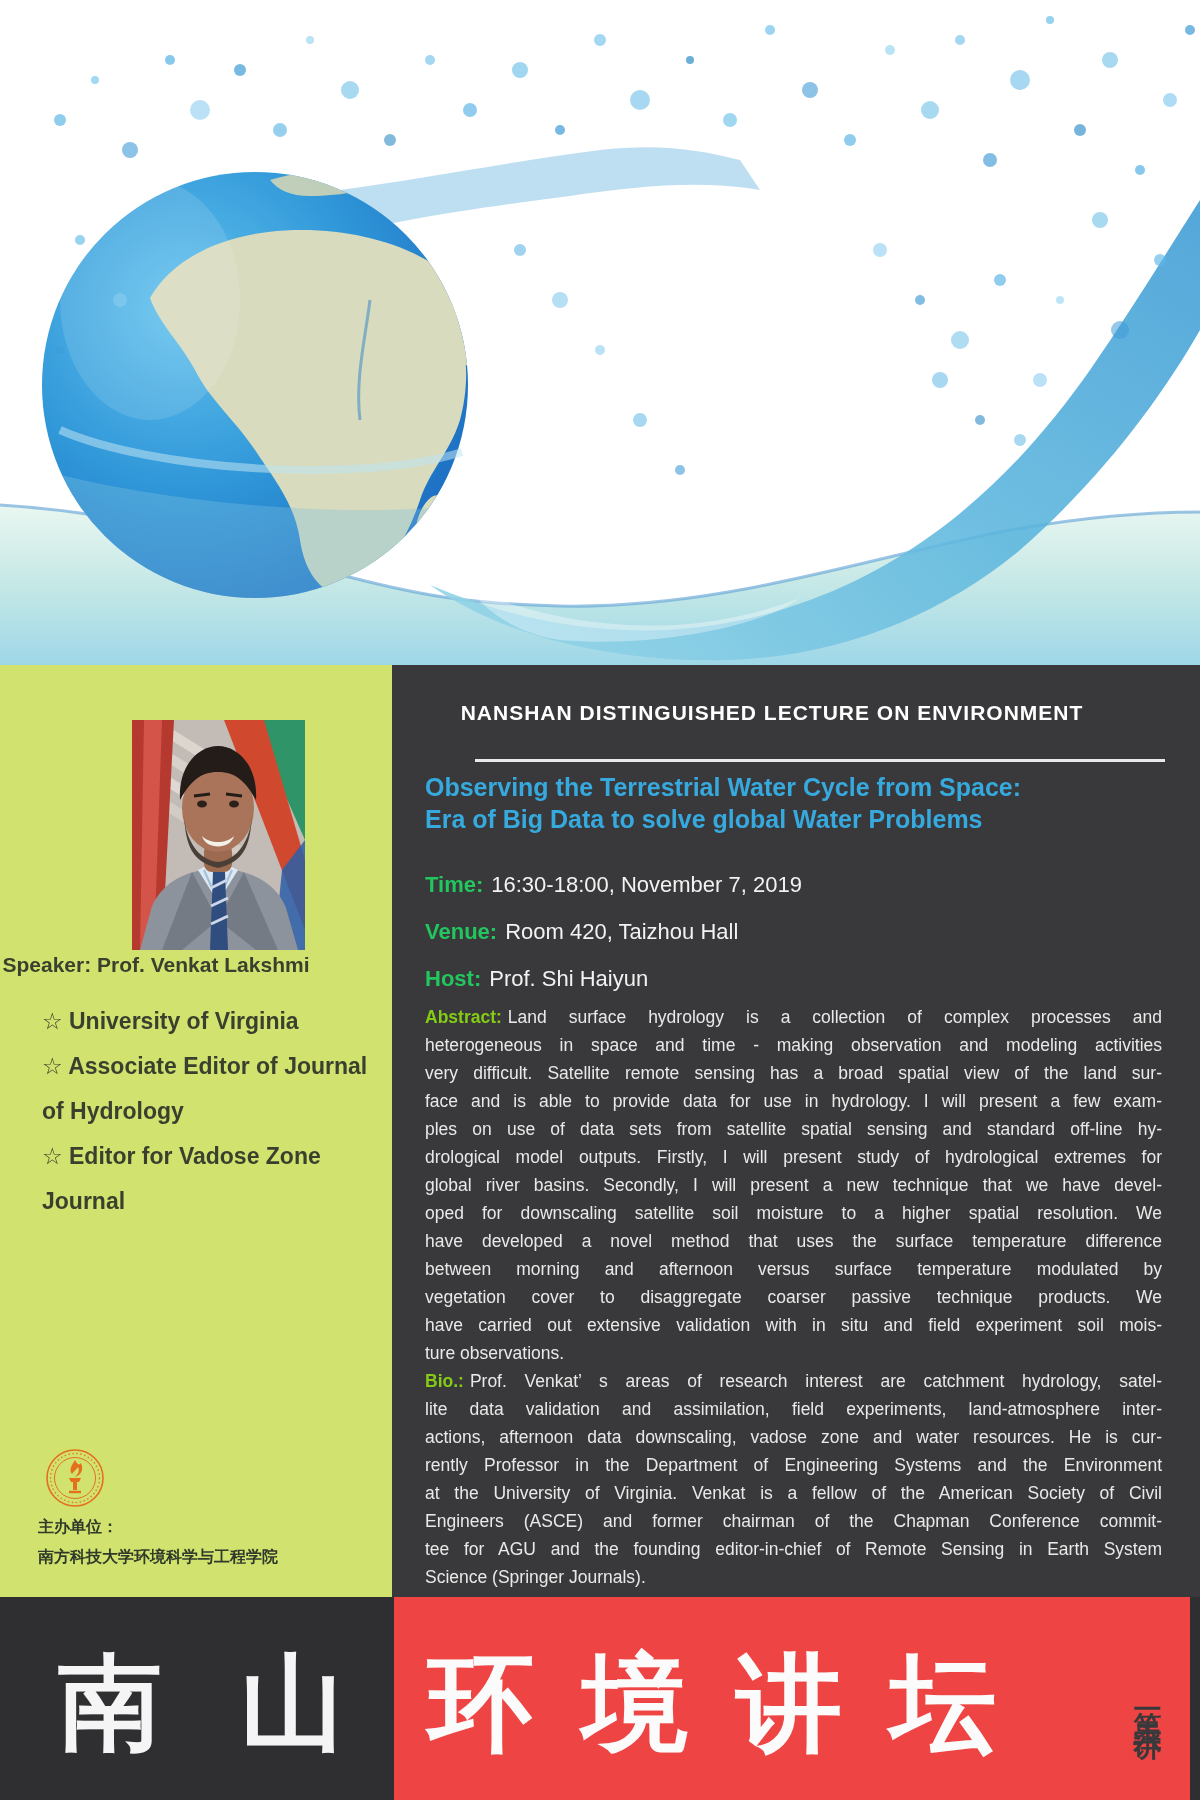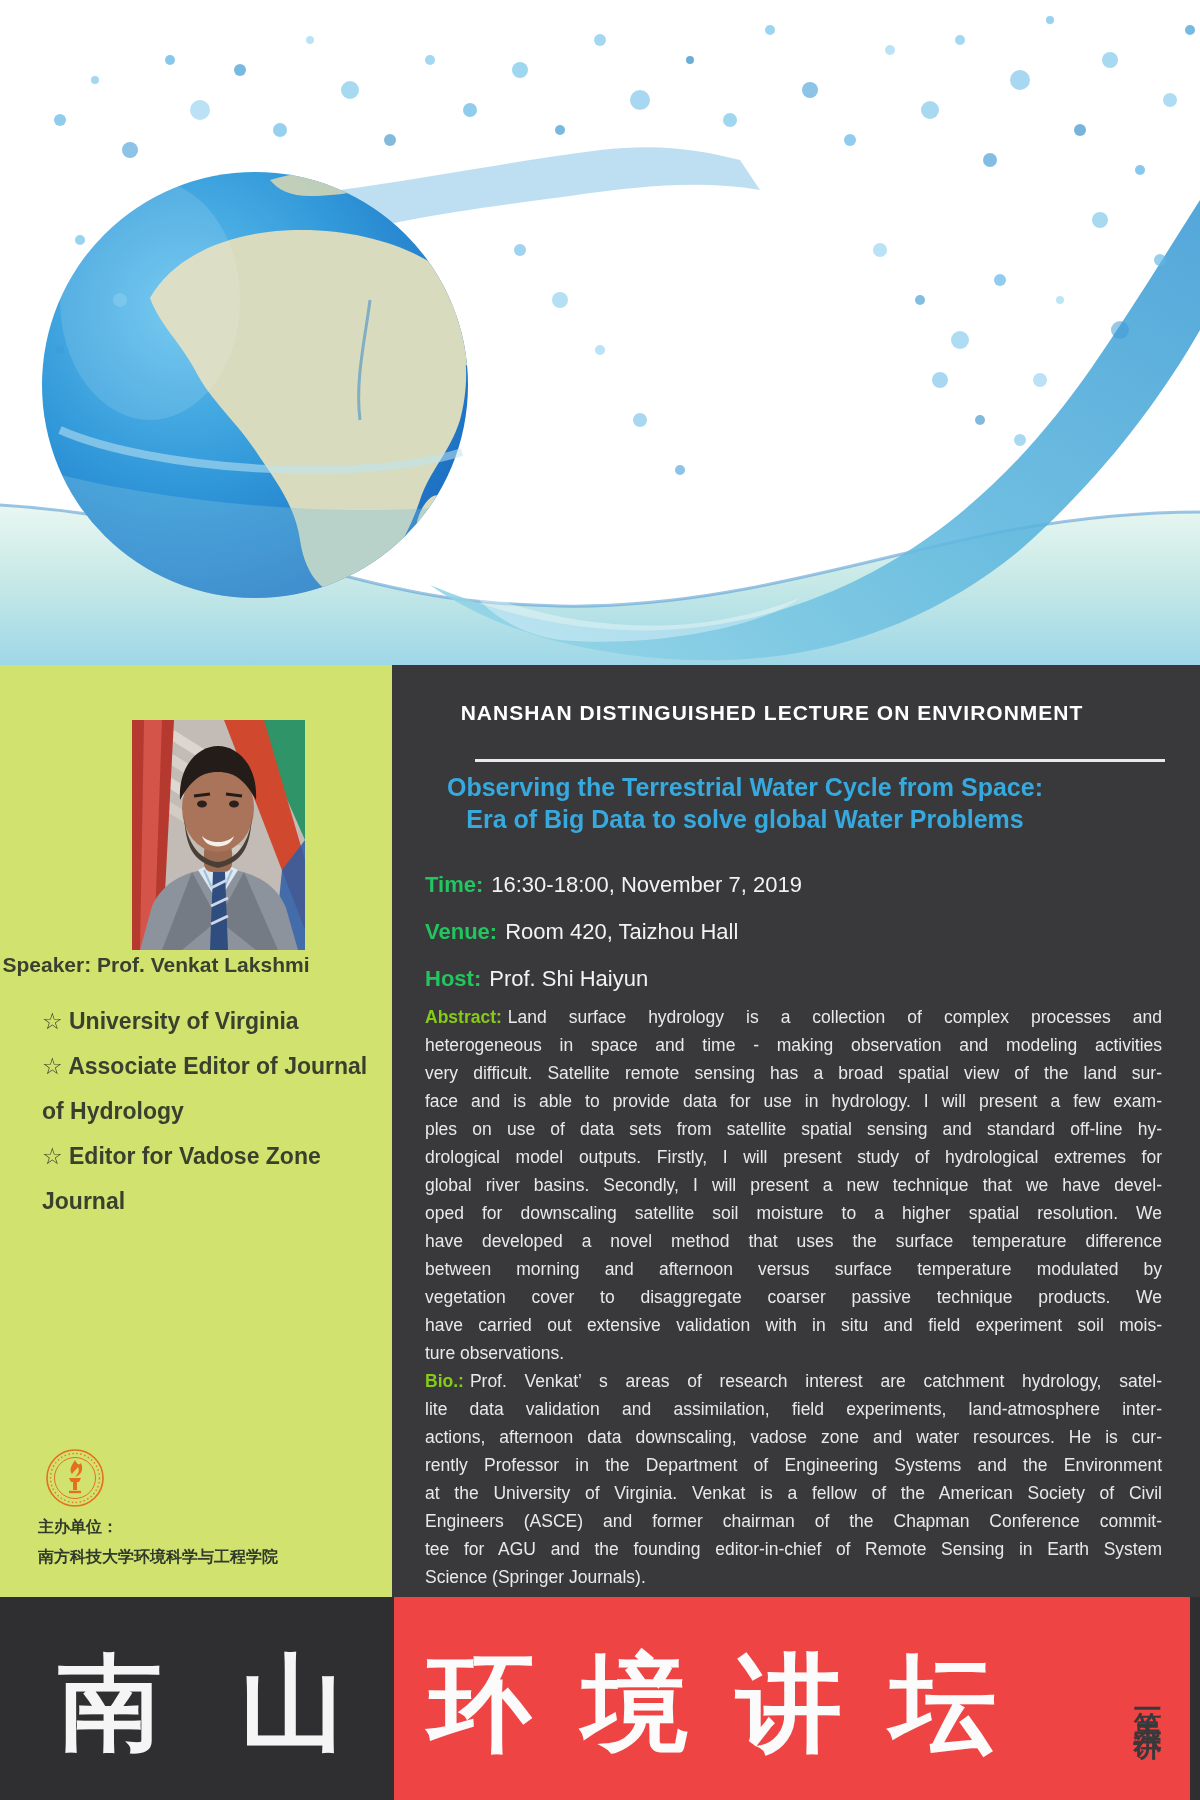--- a/index.html
+++ b/index.html
@@ -21,21 +21,21 @@
           color:#39402e;font-weight:bold;}
   #org-logo{left:45px;top:783px;width:60px;height:60px;}
   #org-label{left:38px;top:852px;font-size:16px;font-weight:bold;color:#2f3a2a;}
   #org-name{left:38px;top:882px;font-size:16px;font-weight:bold;color:#2f3a2a;}
 
   
   #right-col{left:392px;top:665px;width:808px;height:932px;background:#39393b;color:#ececec;}
   #series-title{left:33px;top:36px;width:630px;text-align:center;color:#ffffff;
                 font-size:21px;font-weight:bold;letter-spacing:1px;white-space:nowrap;margin-left:32px;}
   #rule{left:83px;top:94px;width:690px;height:3px;background:#e9e9e9;}
-  #lec-title{left:33px;top:106px;width:640px;text-align:center;color:#36a9de;
+  #lec-title{left:33px;top:106px;width:640px;color:#36a9de;
              font-size:25px;line-height:32px;white-space:nowrap;font-weight:bold;}
   #details{left:33px;top:206px;font-size:22px;color:#f2f2f2;}
   #details .row{margin-bottom:19px;line-height:28px;}
   #details .lbl{font-weight:bold;color:#22c55e;margin-right:8px;}
   #body-text{left:33px;top:338px;width:737px;font-size:17.5px;line-height:28px;color:#e9e9e9;}
   .para .jline{text-align:justify;text-align-last:justify;}
   .para .jline-last{text-align-last:left;}
   .para b{font-weight:bold;color:#84cc16;margin-right:6px;}
 
   

